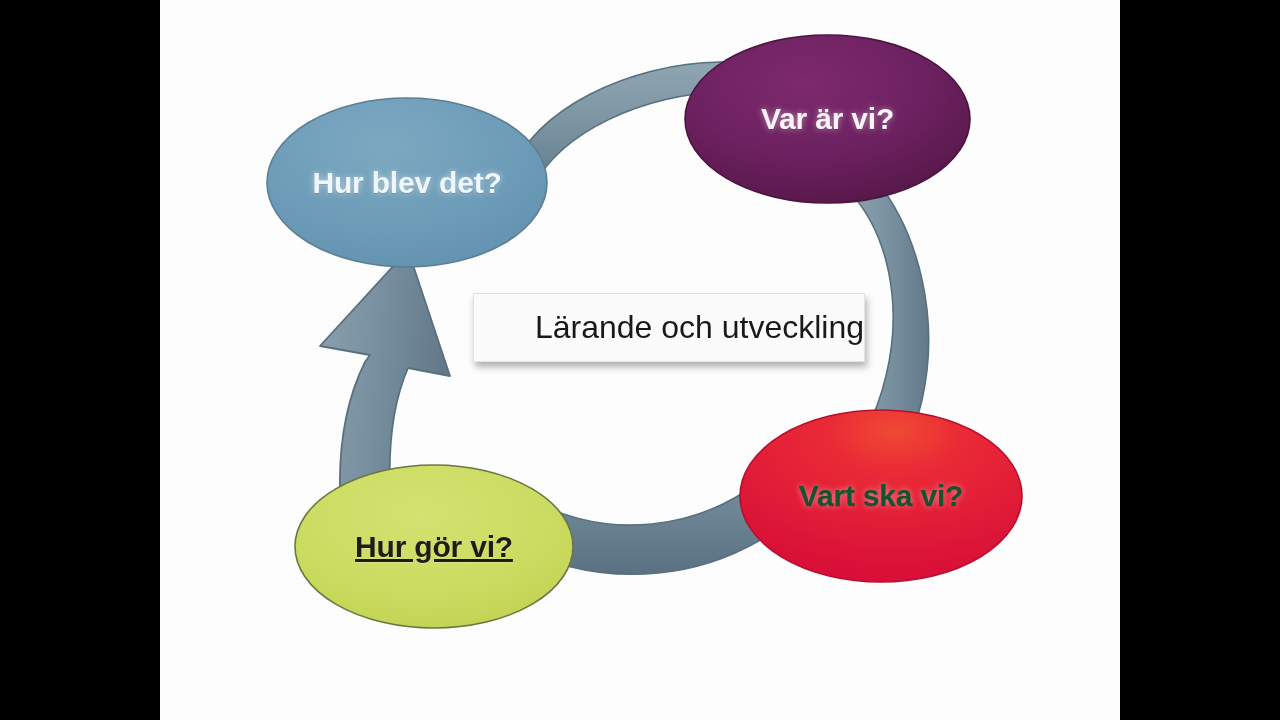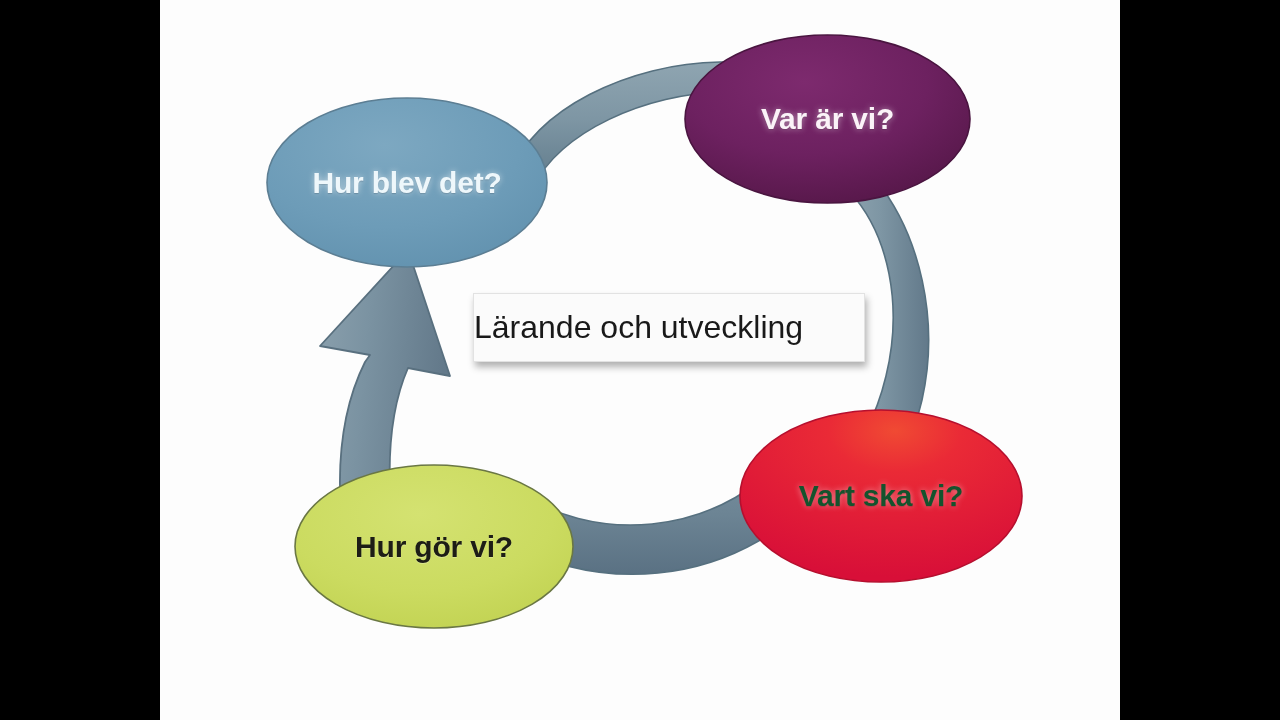--- a/index.html
+++ b/index.html
@@ -59,34 +59,35 @@
   }
   #label-red {
     left: 580px; top: 410px; width: 282px; height: 172px;
     font-size: 30px; color: #14532d;
     text-shadow: 0 0 6px rgba(255,255,255,.5), 0 1px 1px rgba(110,10,20,.4);
   }
   #label-green {
     left: 135px; top: 465px; width: 278px; height: 163px;
     font-size: 30px; color: #1d1d16;
     text-shadow: 0 1px 0 rgba(255,255,255,.25);
+    text-decoration: underline;
   }
   
   #center-box {
     position: absolute;
     left: 313px;
     top: 293px;
     width: 390px;
     height: 67px;
     background: #fbfbfb;
     border: 1px solid #e2e2e2;
     box-shadow: 2px 5px 7px rgba(0,0,0,.30);
     display: flex;
     align-items: center;
-    justify-content: flex-start;
+    justify-content: flex-end;
   }
   #center-box .caption {
     font-size: 32px;
     color: #191919;
     font-weight: 400;
     white-space: nowrap;
     letter-spacing: 0px;
   }
 </style>
 </head>

